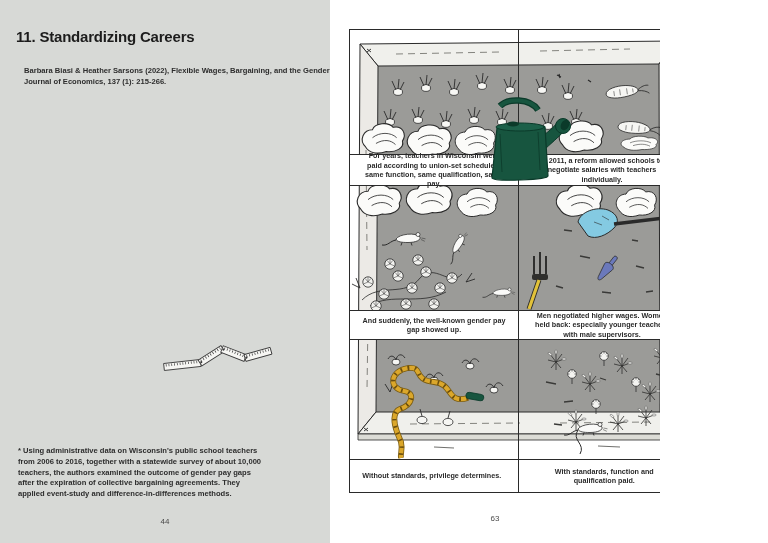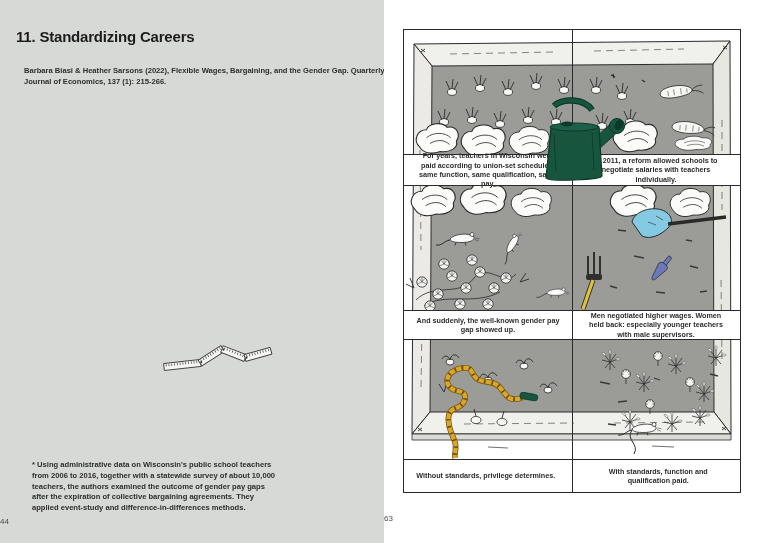--- a/index.html
+++ b/index.html
@@ -1,29 +1,29 @@
 <!DOCTYPE html>
 <html><head>
 <meta charset="utf-8">
 <style>
   html,body{margin:0;padding:0;background:#fff;}
-  .spread{position:relative;width:768px;height:543px;overflow:hidden;
+  .spread{position:relative;width:660px;height:543px;overflow:hidden;
           font-family:"Liberation Sans",sans-serif;display:flex;}
   .page{position:relative;width:384px;height:543px;}
   .page.left{background:#d7d9d6;}
   .page.right{background:#ffffff;}
 
   
   .chapter-title{position:absolute;left:16px;top:28px;margin:0;
      font-size:15px;font-weight:700;letter-spacing:-0.2px;color:#1c1c1c;}
   .citation{position:absolute;left:16px;top:58px;width:362px;margin:8px;
      font-size:7.6px;line-height:1.42;color:#2d2d2d;font-weight:600;}
-  .footnote{position:absolute;left:16px;top:444px;width:250px;margin:16px;
+  .footnote{position:absolute;left:16px;top:444px;width:250px;margin:2px;
      font-size:7.6px;line-height:1.42;color:#2d2d2d;font-weight:600;}
-  .pagenum{position:absolute;left:0;right:0;text-align:left;
+  .pagenum{position:absolute;left:0;right:0;text-align:center;
      font-size:8px;color:#4a4a4a;}
   .page.left .pagenum{top:517px;}
   .page.right .pagenum{top:514px;}
   .ruler-svg{position:absolute;left:147px;top:334px;}
 
   
   .comic{position:absolute;left:19px;top:29px;width:336px;height:462px;
      border:1px solid #2a2a2a;background:#fff;}
   .art{position:absolute;left:0;top:0;}
   .art-bg{z-index:1;}

